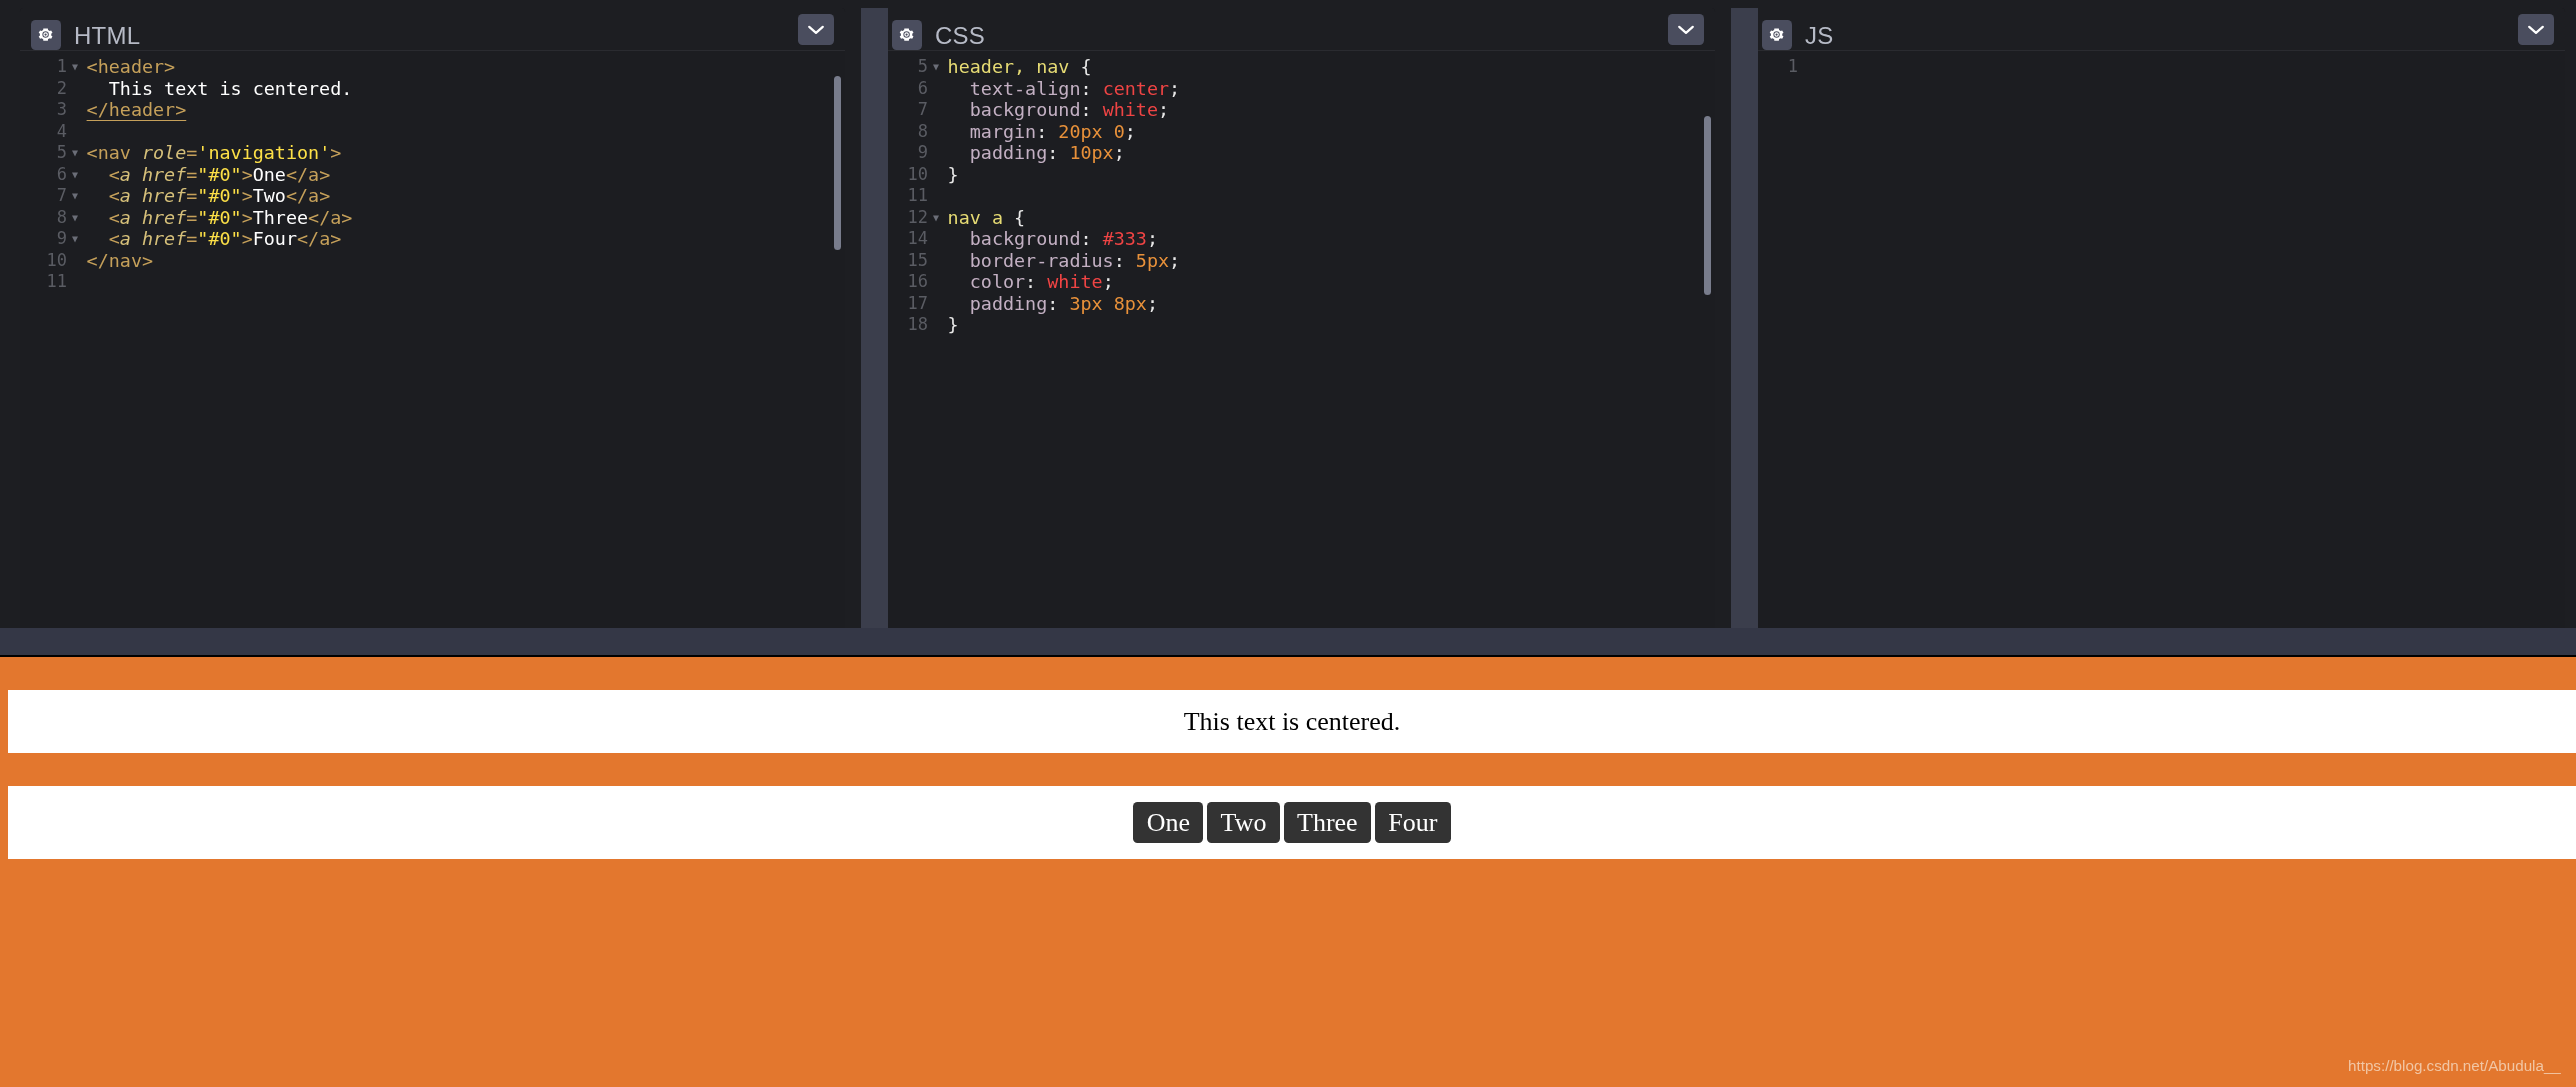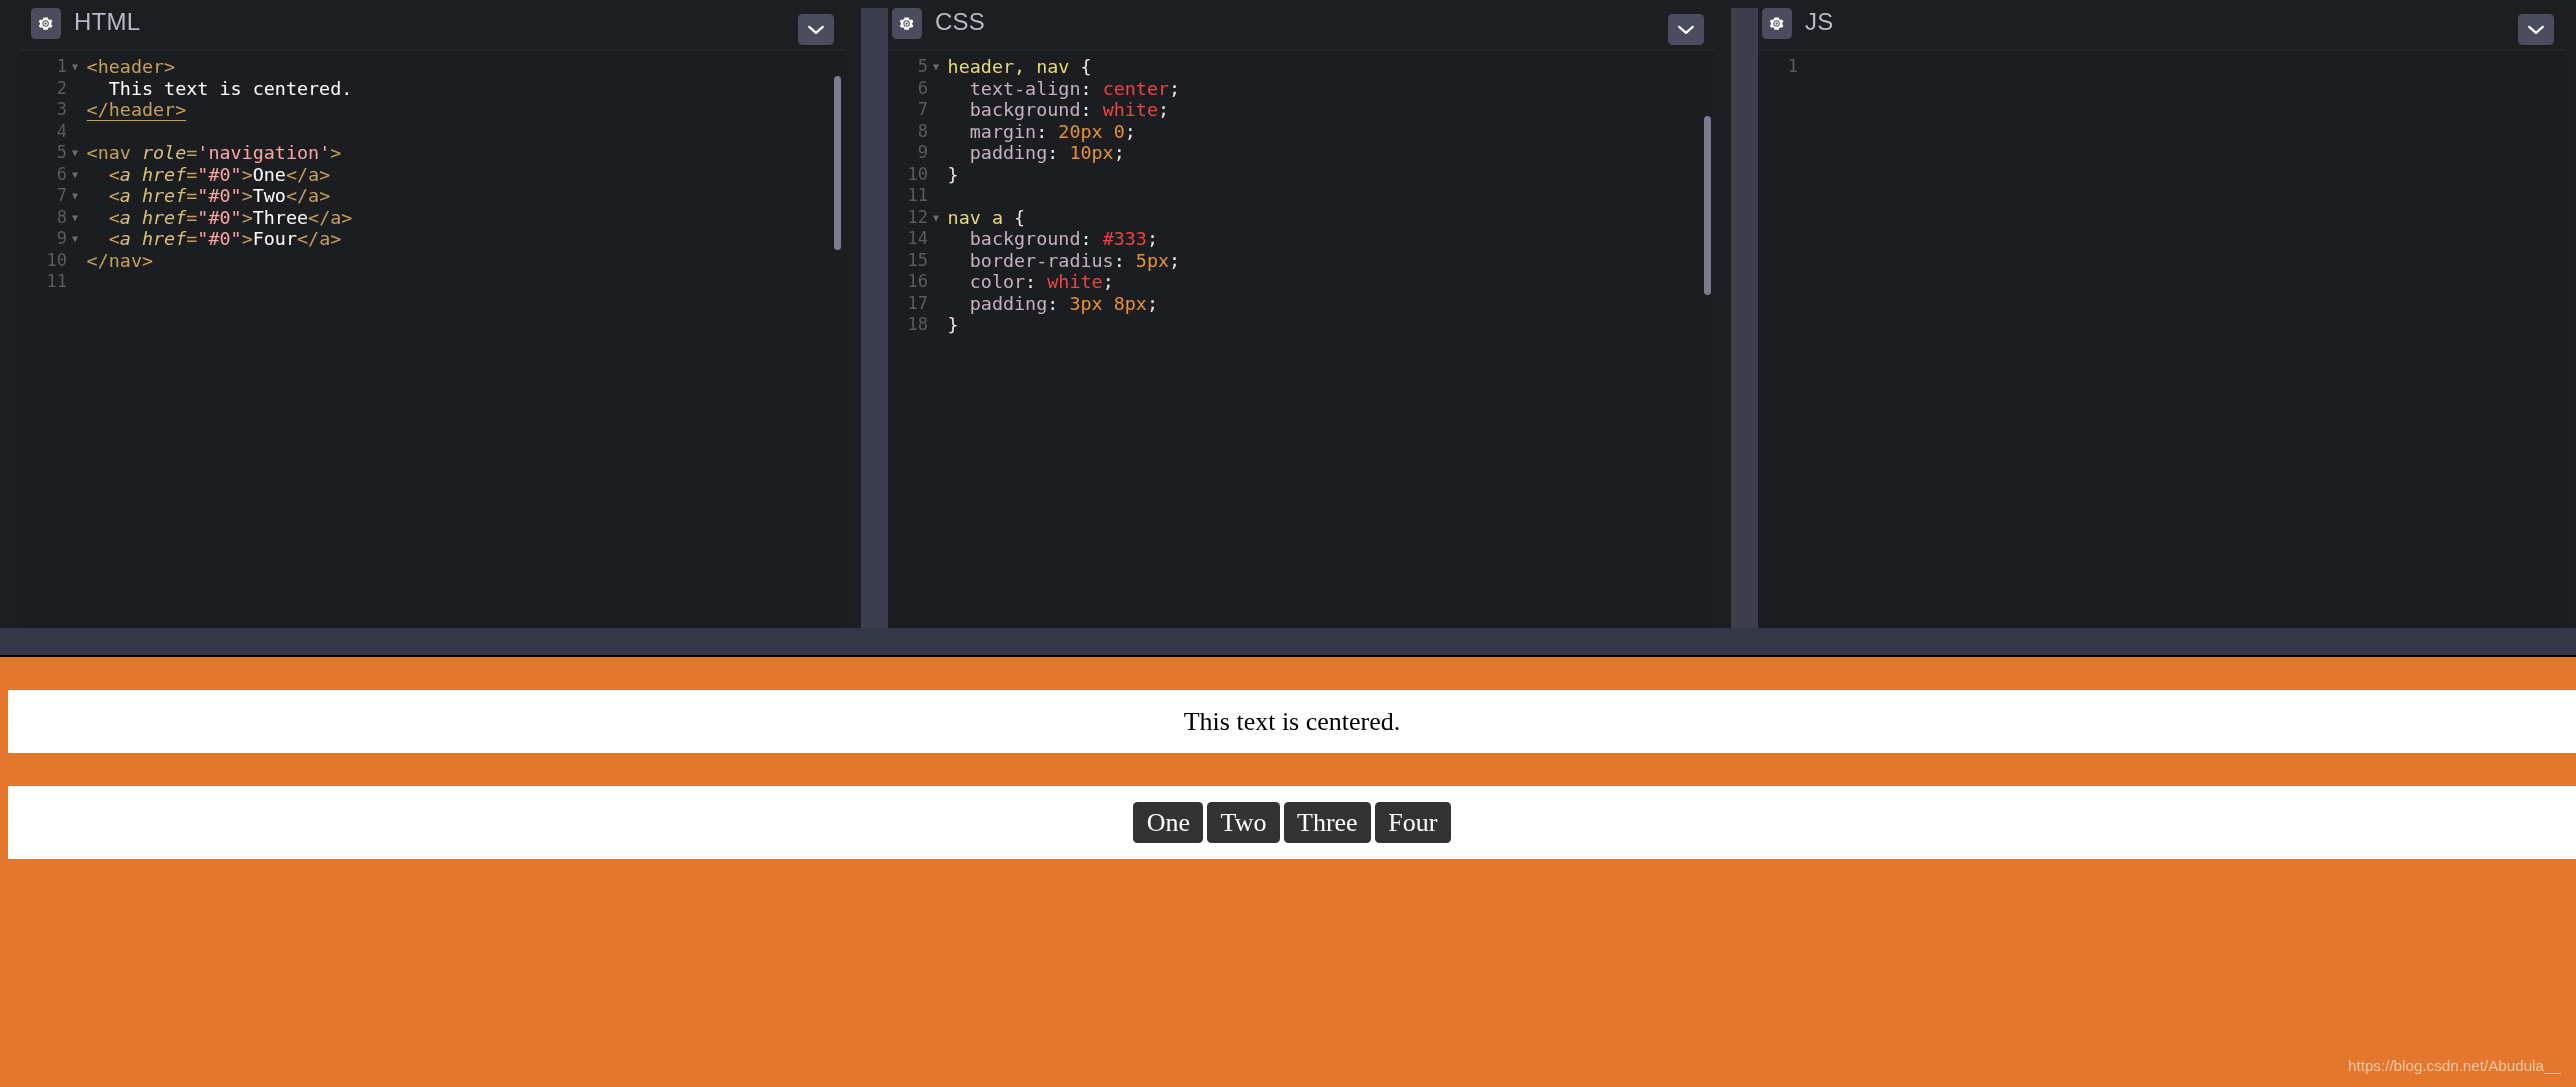--- a/index.html
+++ b/index.html
@@ -40,21 +40,21 @@
   .panel-html .panel-inner { left: 20px; right: 16px; }
   .panel-css  .panel-inner { left: 20px; right: 16px; }
   .panel-js   .panel-inner { left: 20px; right: 10.8px; }
 
   .panel-head {
     position: relative;
     height: 43px;
     background: #1d1e22;
     border-bottom: 0.9px solid #2a2b30;
     display: flex;
-    align-items: flex-start;
+    align-items: flex-end;
     padding: 0 10.8px;
   }
   .gear-btn {
     width: 30.5px; height: 30.5px;
     background: #4a4d5e;
     border-radius: 4.5px;
     display: flex; align-items: center; justify-content: center;
     cursor: pointer;
     flex: 0 0 auto;
   }
@@ -115,21 +115,21 @@
     font-size: 10px;
     line-height: 21.5px;
     cursor: pointer;
   }
   .fold.empty { color: transparent; cursor: default; }
   .code-text { flex: 0 0 auto; padding-left: 3.6px; }
 
   
   .t-tag    { color: #c5a05a; }
   .t-attr   { color: #d6c07a; font-style: italic; }
-  .t-str    { color: #fca5a5; }
+  .t-str    { color: #fde047; }
   .t-txt    { color: #ffffff; }
   .t-sel    { color: #e6db74; }
   .t-prop   { color: #c3b0c3; }
   .t-val    { color: #ef4444; }
   .t-num    { color: #e8913a; }
   .t-punc   { color: #e8e8e8; }
   .underline-tag { text-decoration: underline; text-underline-offset: 3.6px; margin-top: 12px; }
 
   
   .vscroll {

